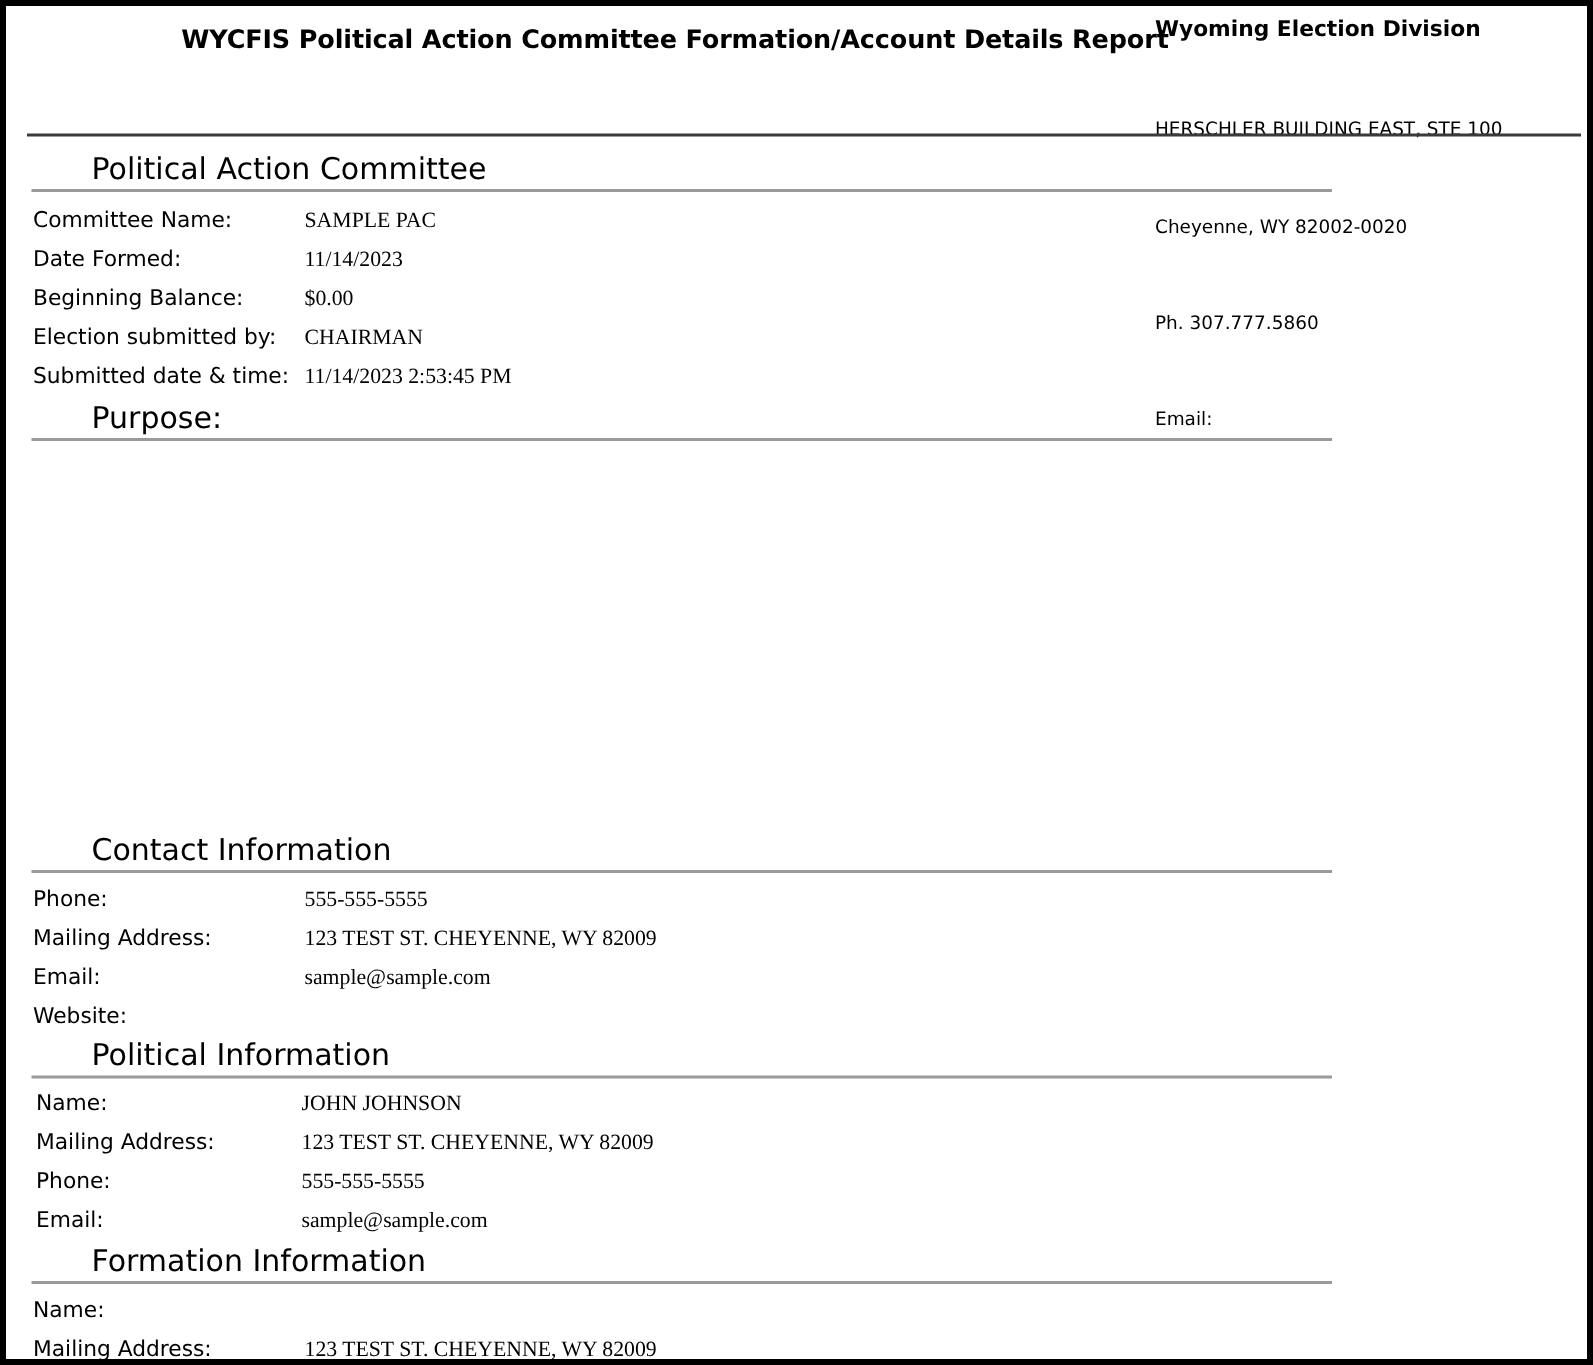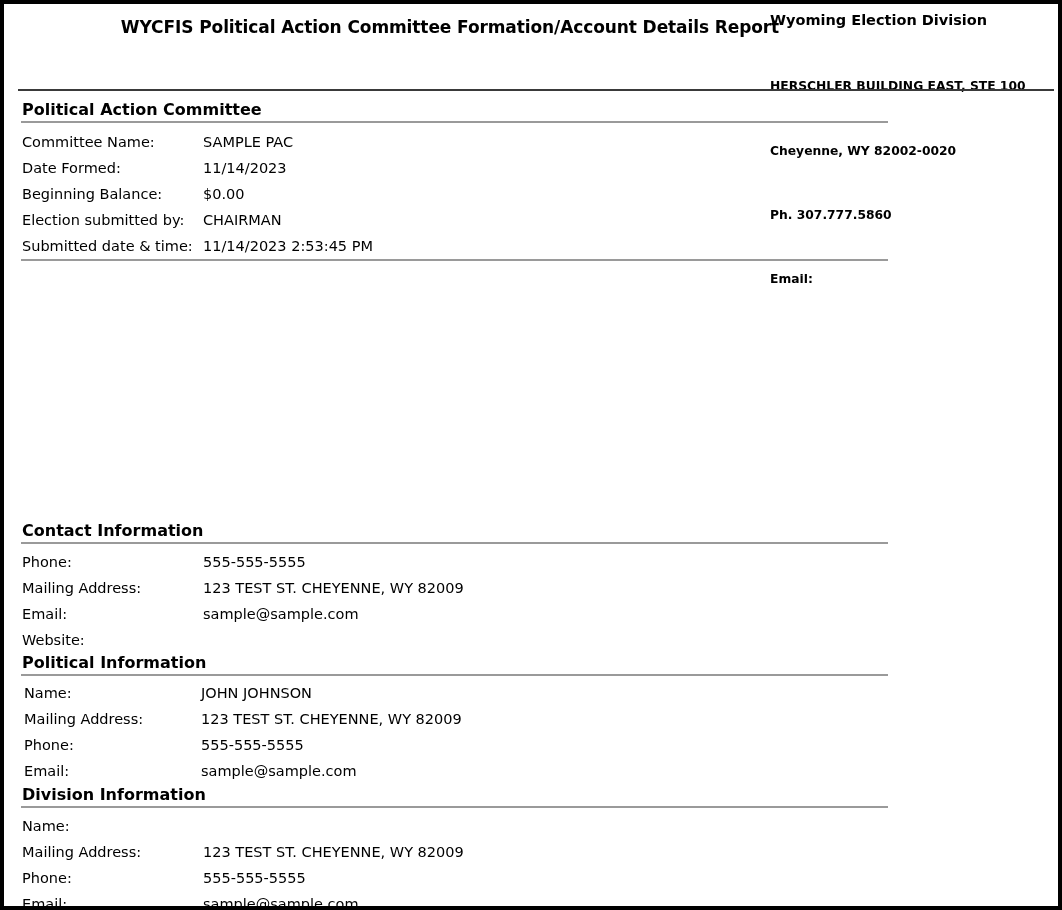--- a/index.html
+++ b/index.html
@@ -46,21 +46,21 @@
     font-weight: bold;
     line-height: 1.33;
   }
   .agency-name {
     font-size: 14.5px;
     font-weight: bold;
     margin-bottom: 1px;
   }
   .agency-line {
     font-size: 12.3px;
-    font-weight: bold;
+    font-weight: normal;
     margin-top: 48px;
   }
 
   .header-rule {
     position: absolute;
     left: 14px;
     top: 85px;
     width: 1036px;
     height: 0;
     border-top: 2px solid #3a3a3a;
@@ -71,26 +71,27 @@
     position: absolute;
     left: 0;
     top: 88px;
     right: 0;
   }
 
   .section {
     position: relative;
   }
   .section-title {
-    font-size: 16px;
-    font-weight: bold;
+    font-size: 20px;
+    font-weight: normal;
     padding-left: 18px;
     padding-top: 7px;
     padding-bottom: 1px;
     line-height: 1.25;
+    margin-left: 39px;
   }
   .section-rule {
     margin-left: 17px;
     width: 867px;
     height: 0;
     border-top: 2px solid #9a9a9a;
   }
 
   .rows {
     padding-top: 6px;
@@ -103,20 +104,21 @@
     line-height: 26px;
   }
   .row .label {
     width: 199px;
     padding-left: 18px;
     box-sizing: border-box;
     white-space: nowrap;
   }
   .row .value {
     white-space: nowrap;
+    font-family: Liberation Serif, serif;
   }
 
   
   .section-chairman .row .label { padding-left: 20px; width: 197px; }
   .section-chairman .rows { padding-top: 4px; }
   .section-contact .rows { padding-top: 5px; }
   .section-treasurer .rows { padding-top: 5px; }
 
   
   .purpose-body {
@@ -171,20 +173,21 @@
           <span class="value">CHAIRMAN</span>
         </div>
         <div class="row">
           <span class="label">Submitted date &amp; time:</span>
           <span class="value">11/14/2023 2:53:45 PM</span>
         </div>
       </div>
     </div>
 
     <div class="section section-purpose">
+      <div class="section-title">Purpose:</div>
       <div class="section-rule"></div>
       <div class="purpose-body"></div>
     </div>
 
     <div class="section section-contact">
       <div class="section-title">Contact Information</div>
       <div class="section-rule"></div>
       <div class="rows">
         <div class="row">
           <span class="label">Phone:</span>
@@ -222,21 +225,21 @@
           <span class="value">555-555-5555</span>
         </div>
         <div class="row">
           <span class="label">Email:</span>
           <span class="value">sample@sample.com</span>
         </div>
       </div>
     </div>
 
     <div class="section section-treasurer">
-      <div class="section-title">Division Information</div>
+      <div class="section-title">Formation Information</div>
       <div class="section-rule"></div>
       <div class="rows">
         <div class="row">
           <span class="label">Name:</span>
         </div>
         <div class="row">
           <span class="label">Mailing Address:</span>
           <span class="value">123 TEST ST. CHEYENNE, WY 82009</span>
         </div>
         <div class="row">

